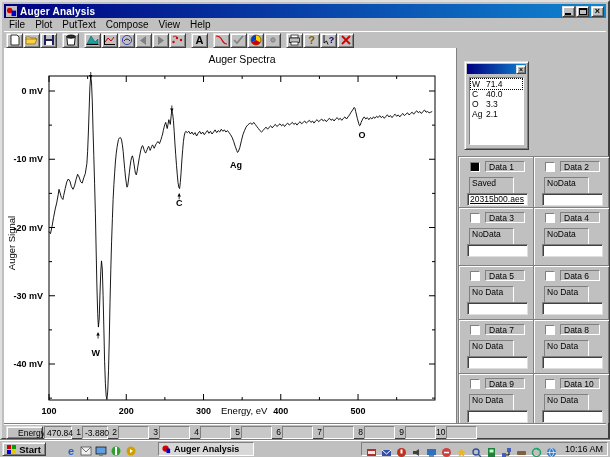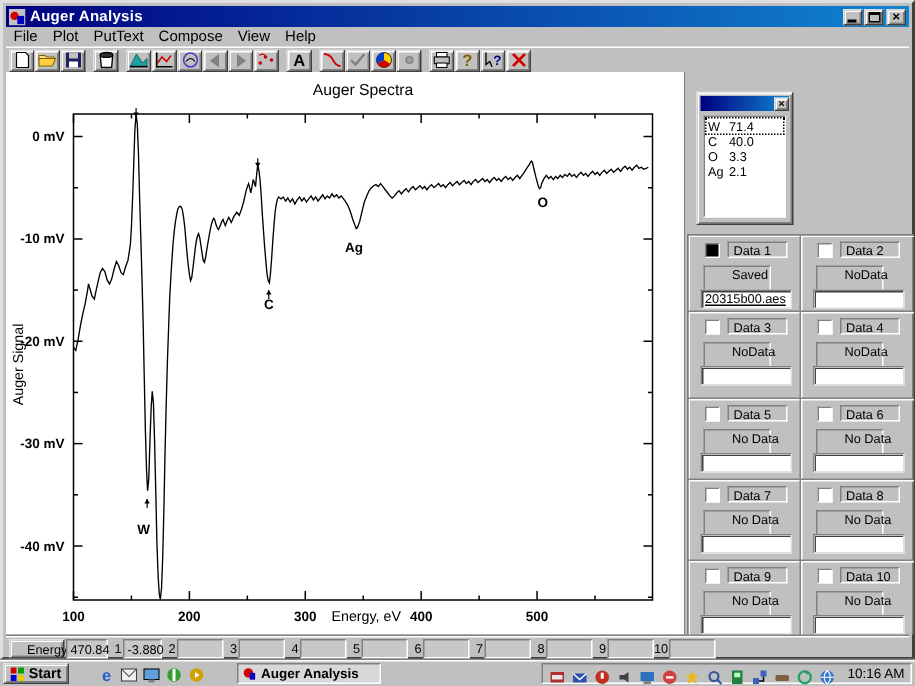--- a/index.html
+++ b/index.html
@@ -53,21 +53,21 @@
     border-right:1px solid #808080; }
   .dcell { border-top:1px solid #808080; border-left:1px solid #808080;
     box-shadow: inset 1px 1px 0 #fff; position:relative; }
   .dcell .cb { position:absolute; left:11px; top:5px; width:10px; height:10px; background:#fff;
     border:1px solid; border-color:#808080 #fff #fff #808080; }
   .dcell .cb.on { background:#000; }
   .dcell .dlab { position:absolute; left:26px; top:4px; width:40px; height:11px;
     font-size:8.5px; line-height:10px; padding-left:3px; background:#c0c0c0;
     border:1px solid; border-color:#808080 #fff #fff #808080; white-space:nowrap;}
   .dcell .dstat { position:absolute; left:10px; top:20px; width:45px; height:28px;
-    font-size:8.5px; line-height:10px; padding-left:18px; background:#c0c0c0;
+    font-size:8.5px; line-height:10px; padding-left:2px; background:#c0c0c0;
     border:1px solid; border-color:#808080 #fff #fff #808080; white-space:nowrap;}
   .dcell .dfile { position:absolute; left:8px; top:36px; width:61px; height:13px;
     font-size:8.5px; line-height:11px; padding-left:2px; white-space:nowrap;}
   
   #statusbar { position:absolute; left:2px; top:421px; right:2px; height:17px;
     display:flex; align-items:center; font-size:8.5px; border-top:1px solid #808080;
     box-shadow: inset 0 1px 0 #fff; padding-left:2px;}
   #statusbar .elab { width:37px; height:13px; line-height:12px; text-align:center;padding-left:11px; }
   #statusbar .ebox { width:28px; height:13px; line-height:12px; padding-left:2px; background:#c8c8c8; margin-left:1px;}
   .chnum { width:9px; text-align:right; margin-right:1px; }

